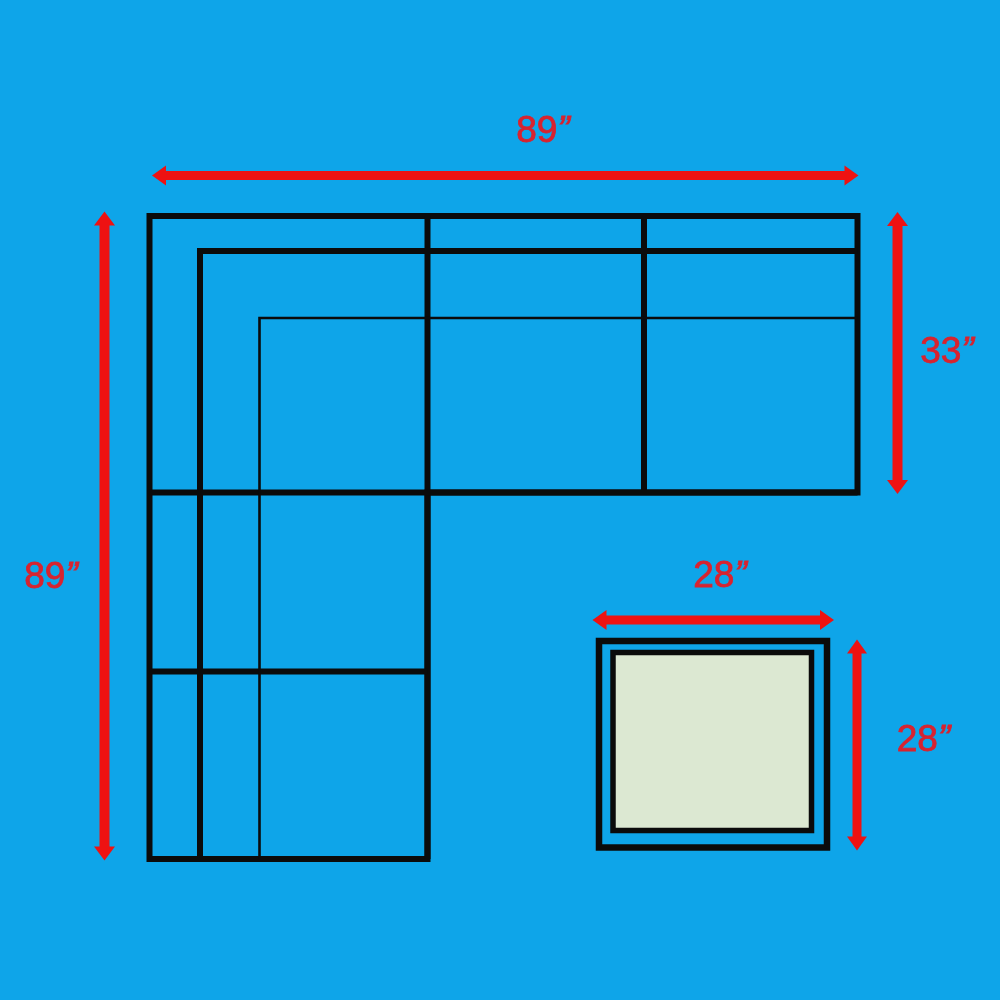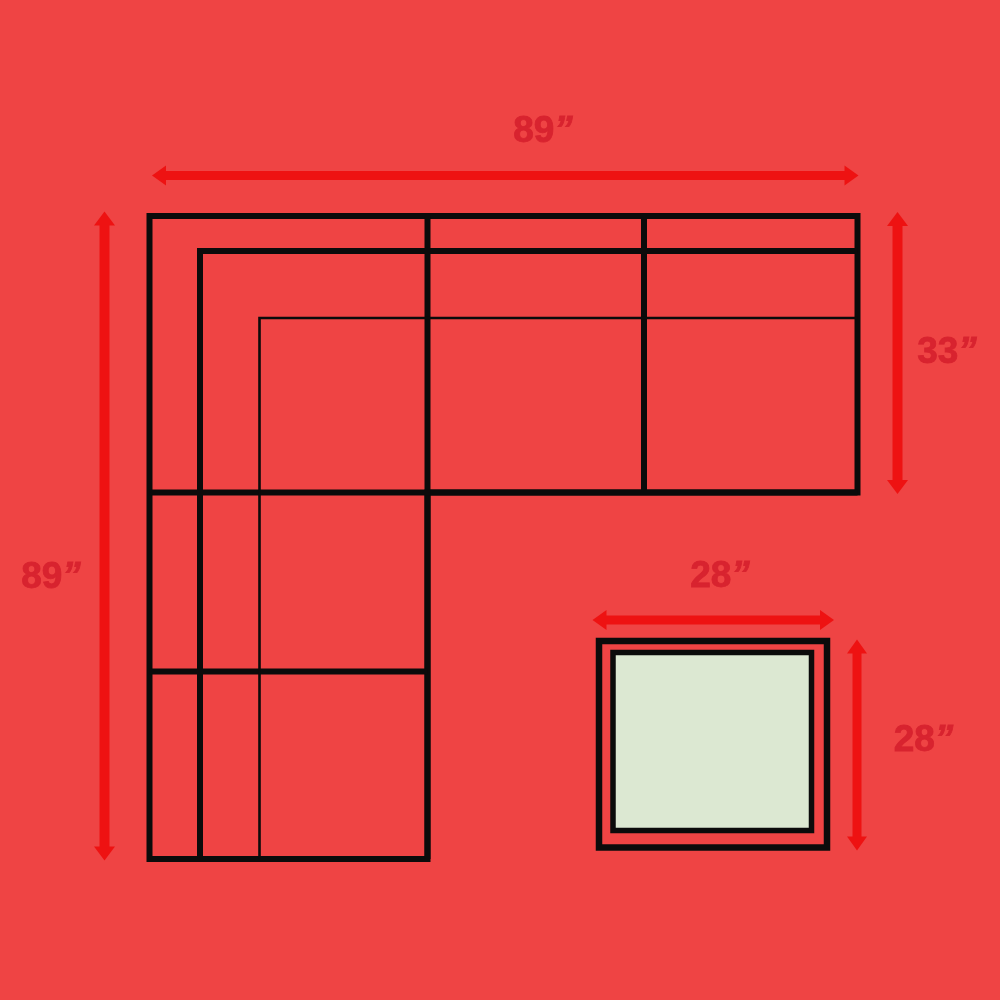--- a/index.html
+++ b/index.html
@@ -1,16 +1,16 @@
 <!DOCTYPE html>
 <html><head>
 <meta charset="utf-8">
 <style>
   html,body{margin:0;padding:0;background:#ffffff;}
-  .page{width:1000px;height:1000px;position:relative;background:#ef4444;font-weight:bold;}
+  .page{width:1000px;height:1000px;position:relative;background:#0ea5e9;}
   svg{display:block;}
   text{font-family:"Liberation Sans",sans-serif;}
 </style>
 </head>
 <body>
 <div class="page">
 <svg width="1000" height="1000" viewBox="0 0 1000 1000">
 
   <g stroke="#0b0b0b" fill="none" stroke-linejoin="miter">
 

